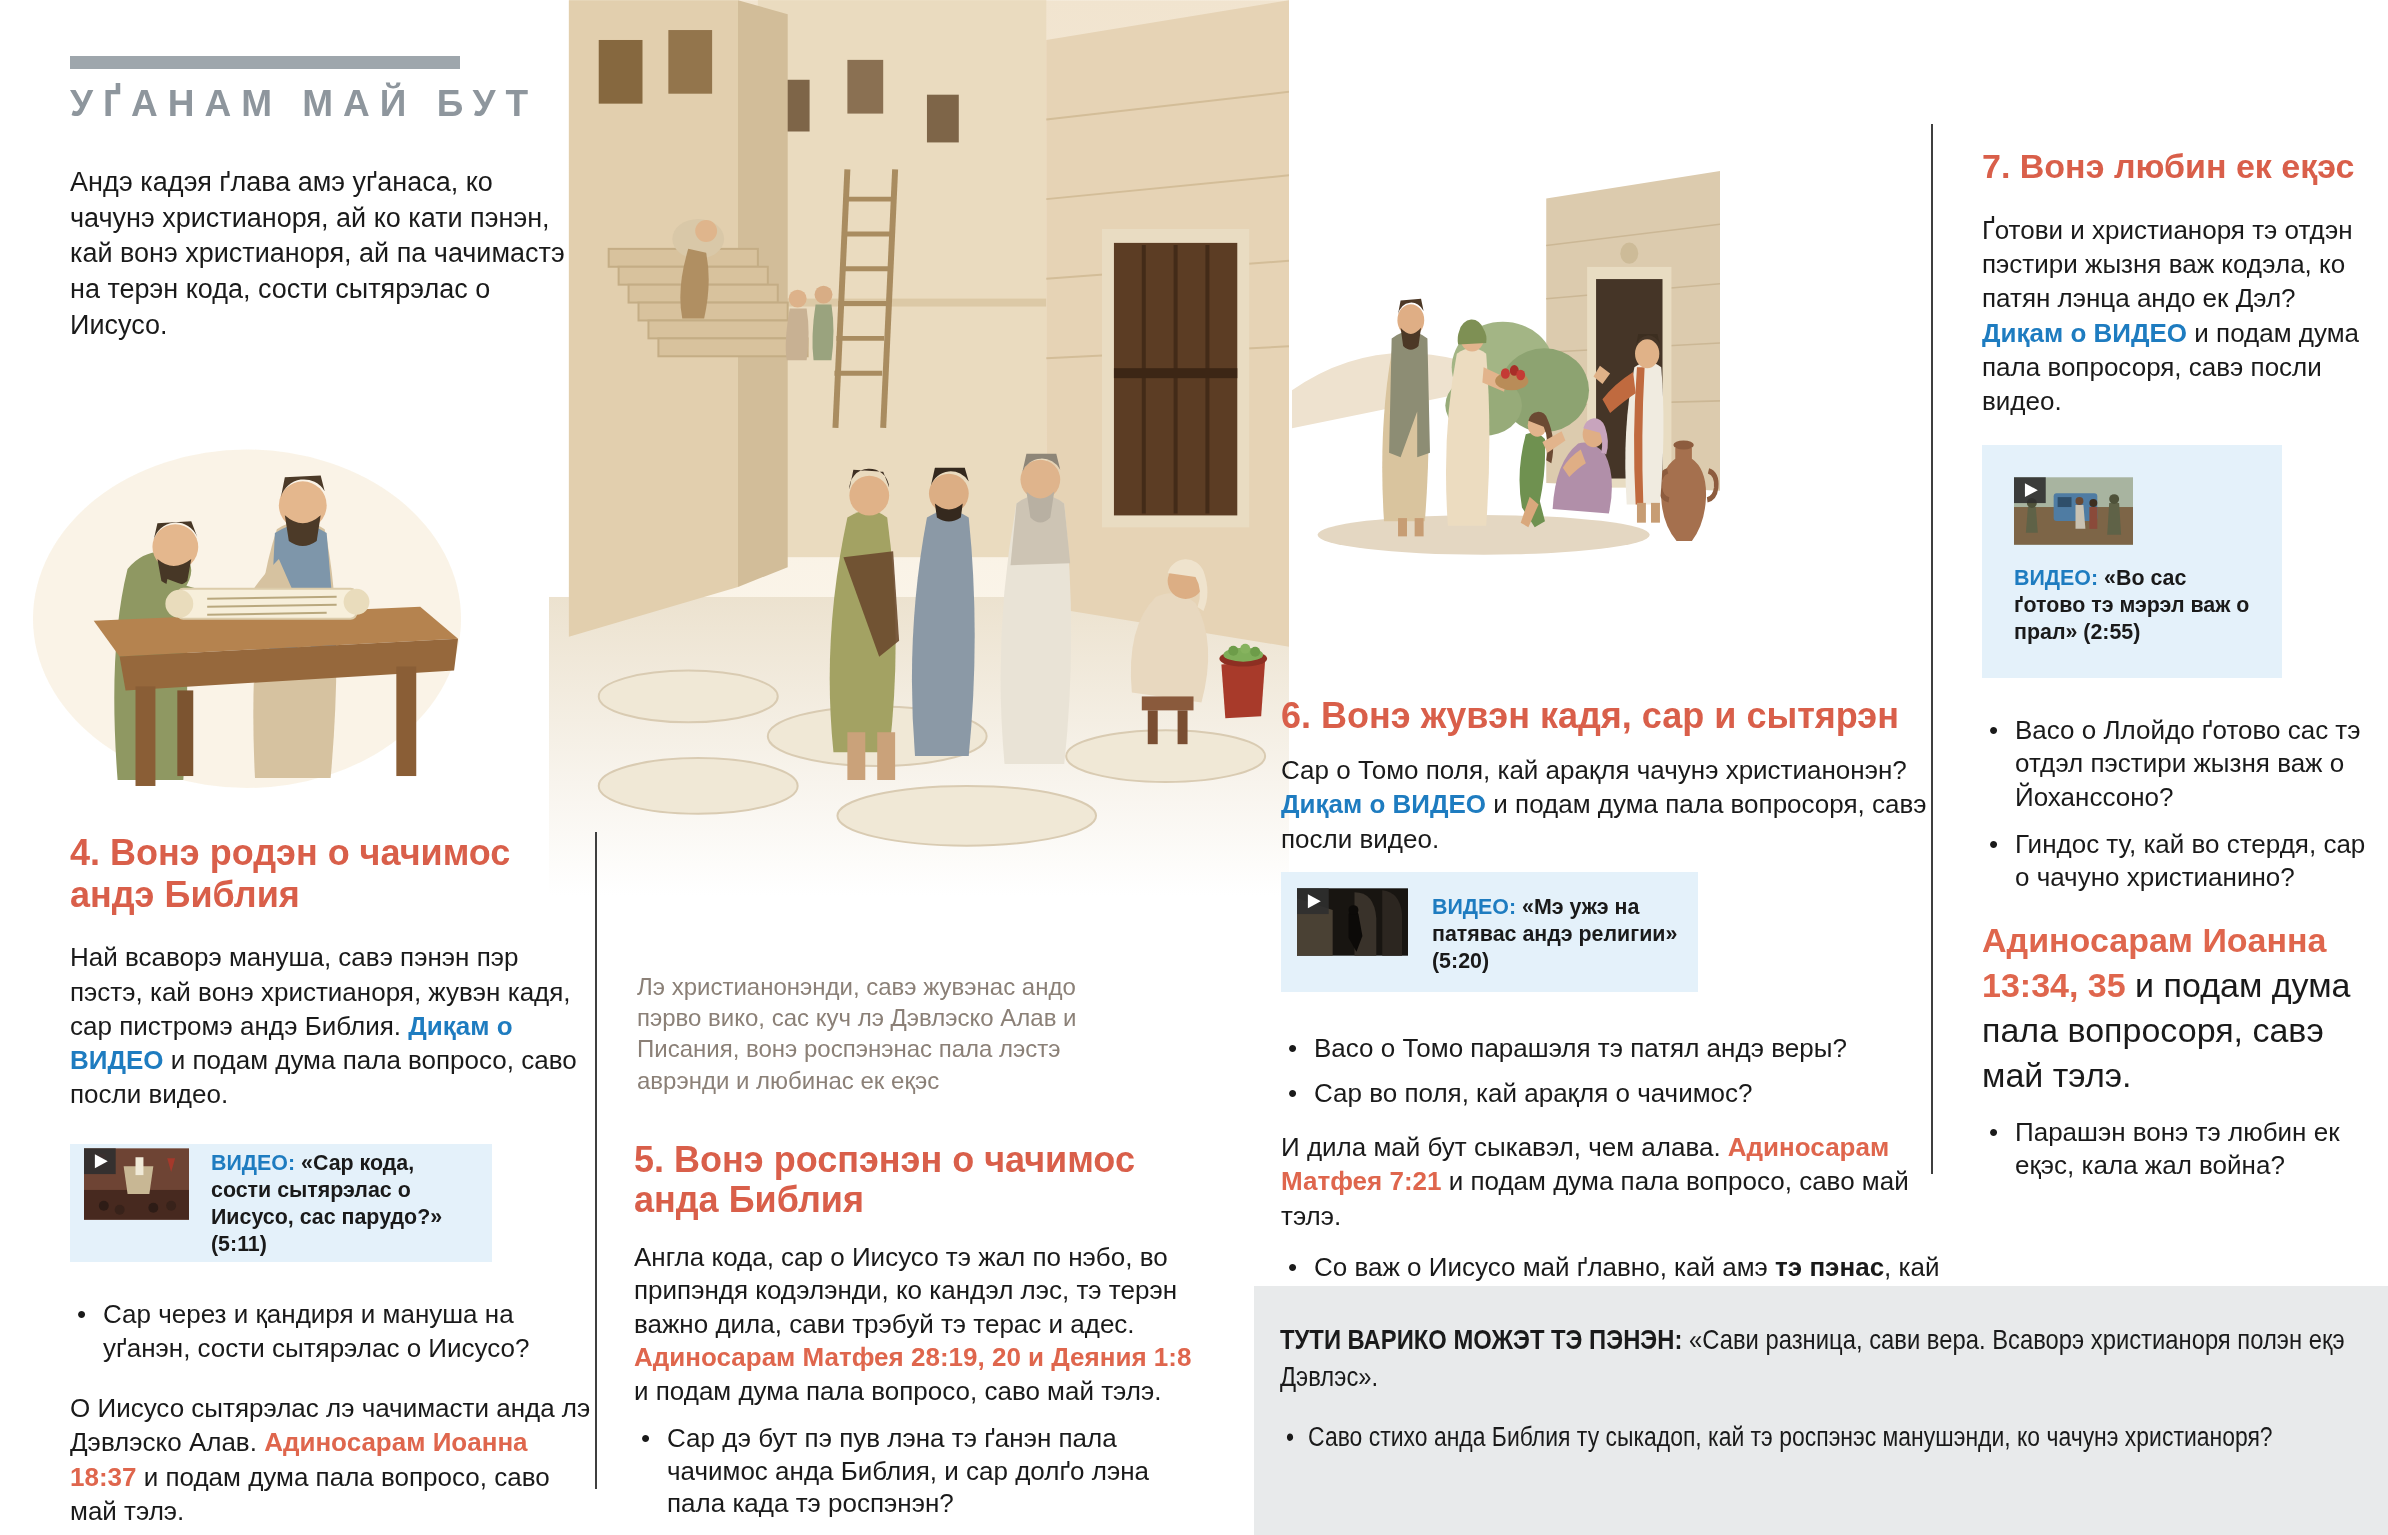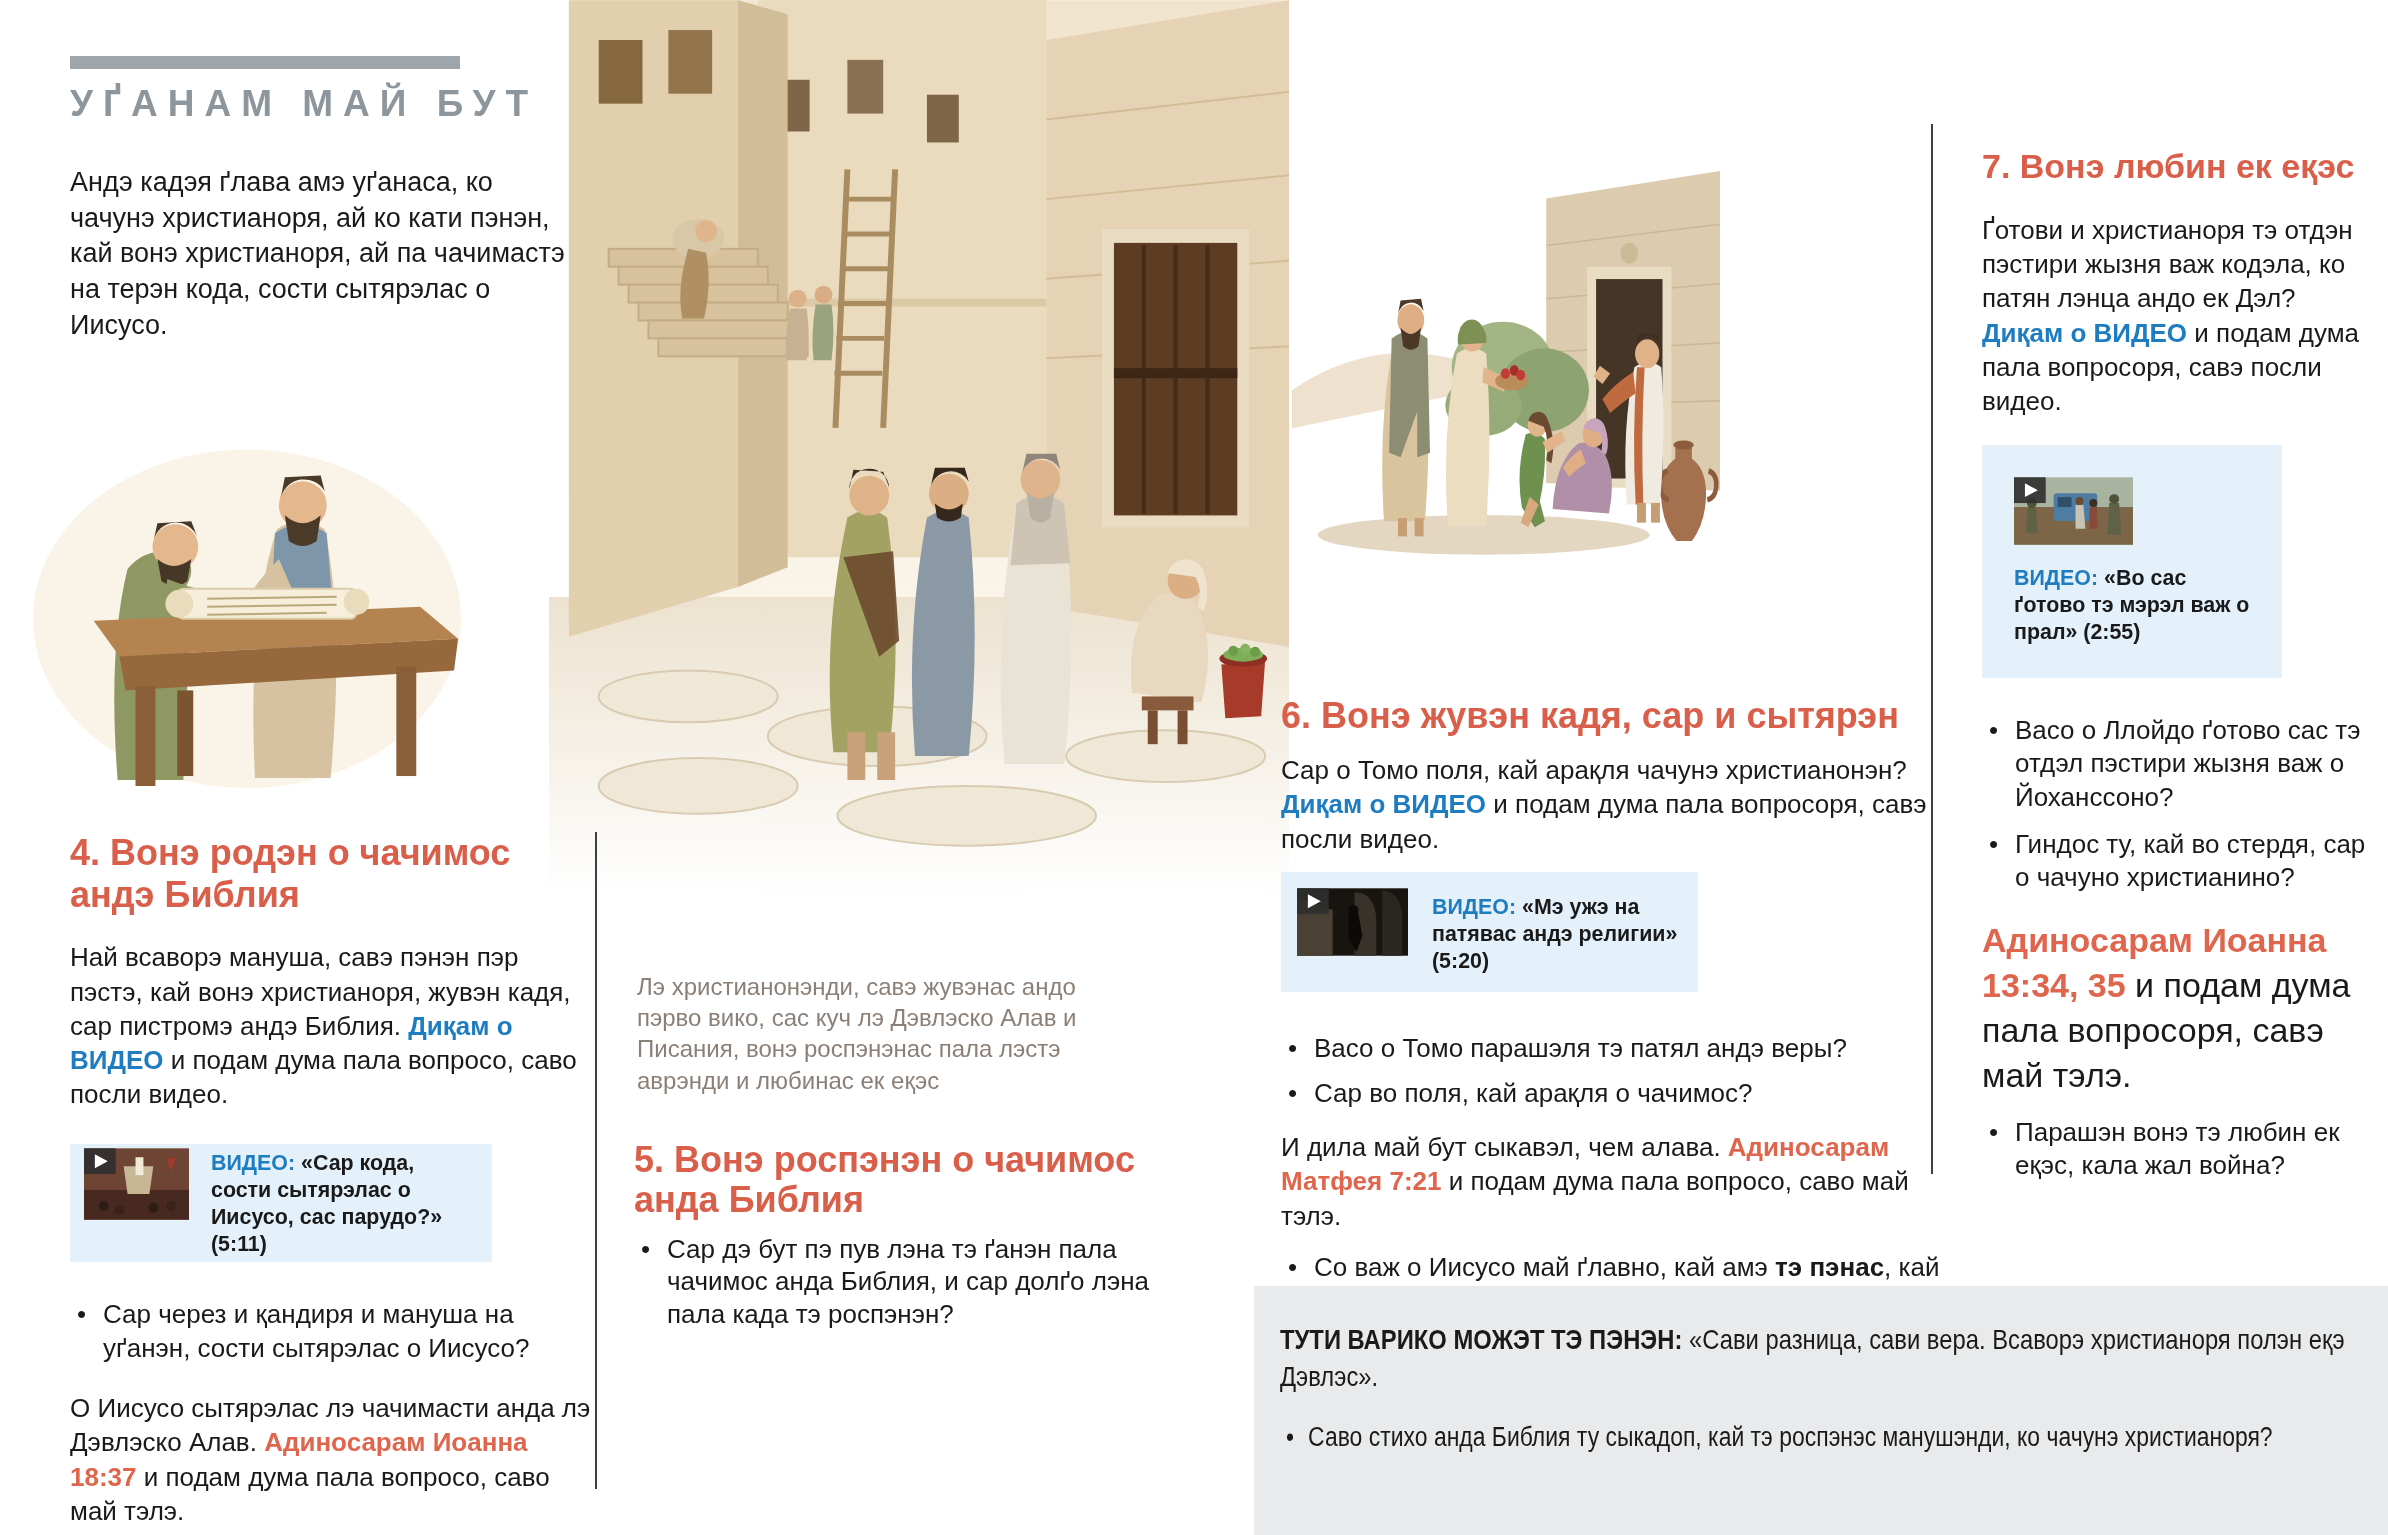--- a/index.html
+++ b/index.html
@@ -288,21 +288,22 @@
   <div class="bullet" style="margin-bottom:26px">Сар через и қандиря и мануша на уґанэн, сости сытярэлас о Иисусо?</div>
   <p class="body-t" style="margin-bottom:16px"><span>О Иисусо сытярэлас лэ чачимасти анда лэ Дэвлэско Алав. </span><a class="ref">Адиносарам Иоанна 18:37</a><span> и подам дума пала вопросо, саво май тэлэ.</span></p>
 
 </div>
 
 <div class="abs vdiv" style="left:595px;top:832px;height:657px"></div>
 
 <p class="abs caption" style="left:637px;top:971px;width:448px;margin:0">Лэ христианонэнди, савэ жувэнас андо пэрво вико, сас куч лэ Дэвлэско Алав и Писания, вонэ роспэнэнас пала лэстэ аврэнди и любинас ек еқэс</p>
 
 <div class="abs" style="left:634px;top:1140px;width:575px">
-  <h2 class="sec-h" style="line-height:1.12;margin-bottom:12px">5. Вонэ роспэнэн о чачимос анда Библия</h2>
+  <h2 class="sec-h" style="line-height:1.12;margin-bottom:20px">5. Вонэ роспэнэн о чачимос анда Библия</h2>
+  <p class="body-t" style="line-height:1.29;margin-bottom:14px"><span>Англа кода, сар о Иисусо тэ жал по нэбо, во припэндя кодэлэнди, ко кандэл лэс, тэ терэн важно дила, сави трэбуй тэ терас и адес. </span><a class="ref">Адиносарам Матфея 28:19, 20 и Деяния 1:8</a><span> и подам дума пала вопросо, саво май тэлэ.</span></p>
   <div class="bullet" style="line-height:1.25;margin-bottom:0">Сар дэ бут пэ пув лэна тэ ґанэн пала чачимос анда Библия, и сар долґо лэна пала када тэ роспэнэн?</div>
 </div>
 
 <div class="abs" style="left:1281px;top:695px;width:669px">
   <h2 class="sec-h" style="margin-bottom:16px">6. Вонэ жувэн кадя, сар и сытярэн</h2>
   <p class="body-t" style="margin-bottom:16px"><span>Сар о Томо поля, кай арақля чачунэ христианонэн? </span><a class="link">Диқам о ВИДЕО</a><span> и подам дума пала вопросоря, савэ посли видео.</span></p>
   <div class="vbox" style="width:417px;padding:16px;margin:0 0 40px 0">
     <span class="vthumb">
       <svg width="111" height="68" viewBox="0 0 112 68" aria-hidden="true">
         <rect width="112" height="68" fill="#181511"></rect>

